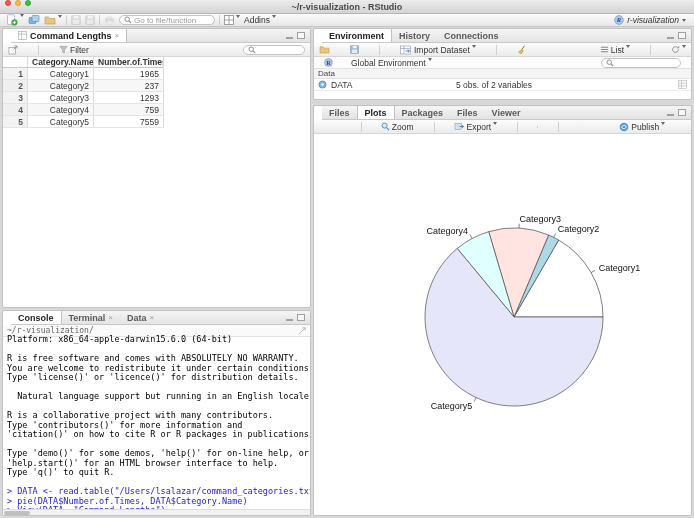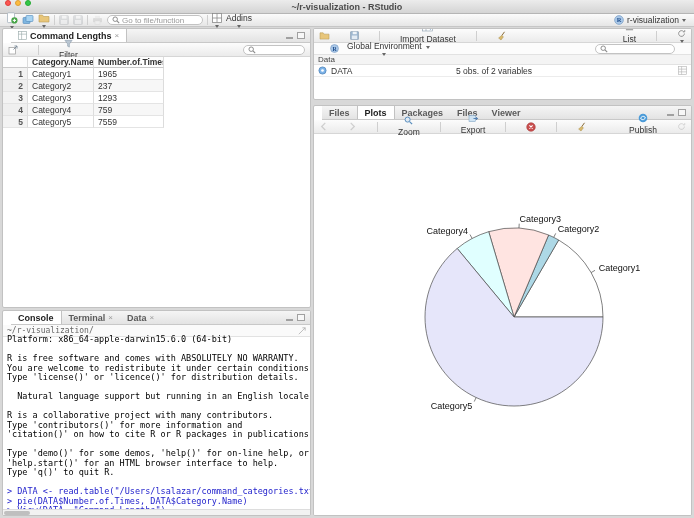--- a/index.html
+++ b/index.html
@@ -15,31 +15,31 @@
   .light.red { background:#fc5753; border:0.5px solid #df3e38; }
   .light.yellow { background:#fdbc40; border:0.5px solid #de9f34; }
   .light.green { background:#33c748; border:0.5px solid #27aa35; }
   .wtitle { position:absolute; left:0; right:0; text-align:center; font-size:9px;
     font-weight:700; color:#4a4a4a; line-height:14px; }
 
   
   .main-toolbar { position:absolute; left:0; top:14px; width:694px; height:13px;
     background:linear-gradient(#fbfbfb,#e6e6e6); border-bottom:1px solid #c6c6c6;
     display:flex; align-items:center; gap:4px; padding:0 6px; font-size:8.5px; color:#333; }
-  .tbtn { display:flex; align-items:center; gap:2px;flex-direction:column; }
+  .tbtn { display:flex; align-items:flex-start; gap:2px; }
   .caret { width:0; height:0; border-left:2.5px solid transparent;
     border-right:2.5px solid transparent; border-top:3px solid #666; }
   .sep { width:1px; height:10px; background:#cfcfcf; }
   .disabled { opacity:0.35; filter:grayscale(0.8); }
   .search { display:flex; align-items:center; gap:2px; background:#fff;
     border:1px solid #c3c3c3; border-radius:7px; height:10px; padding:0 4px; }
   .search .ph { font-size:8px; color:#9a9a9a; }
   .goto { width:96px; }
   .spacer { flex:1; }
-  .projbtn { display:flex; align-items:center; gap:3px; font-size:8.5px; color:#333; padding-right:2px; }
+  .projbtn { display:flex; align-items:center; gap:3px; font-size:8.5px; color:#333; padding-right:2px;font-style:italic; }
 
   
   .panel { position:absolute; background:#fff; border:1px solid #c2c2c2;
     border-radius:2px; overflow:hidden; }
   .tabbar { height:14px; background:linear-gradient(#f5f5f5,#e3e3e3);
     border-bottom:1px solid #c8c8c8; display:flex; align-items:stretch;
     font-size:9px; font-weight:700; color:#5a5a5a;margin-left:8px; }
   .tab { display:flex; align-items:center; gap:3px; padding:0 7px; }
   .tab.active { background:#fff; border-left:1px solid #c2c2c2;
     border-right:1px solid #c2c2c2; color:#222; }
@@ -50,21 +50,21 @@
   .mi-max { width:8px; height:7px; border:1px solid #a0a0a0; background:#f7f7f7; }
   .ptoolbar { height:14px; background:linear-gradient(#fcfcfc,#ebebeb);
     border-bottom:1px solid #d6d6d6; display:flex; align-items:center;
     gap:20px; padding:0 5px; font-size:8.5px; color:#333; }
 
   
   #data-viewer { left:2px; top:28px; width:309px; height:280px; }
   .dv-table { position:absolute; left:0; top:28px; width:161px; font-size:8.5px; }
   .dv-hrow { display:flex; font-weight:700; color:#333; }
   .dv-cell { padding:0 4px; border-right:1px solid #dcdcdc; border-bottom:1px solid #e4e4e4;
-    height:12px; line-height:12px; white-space:nowrap; overflow:hidden; }
+    height:12px; line-height:12px; white-space:nowrap; overflow:hidden;text-align:right; }
   .dv-hrow .dv-cell { height:11px; line-height:11px; border-bottom:1px solid #c9c9c9; background:#fdfdfd; }
   .cn { width:25px; background:#f3f3f3; text-align:right; font-weight:700; color:#555; }
   .c1 { width:66px; } .c2 { width:70px; }
   .dv-row { display:flex; color:#333; background:#fff; }
   .dv-row.alt { background:#f7f7f7; }
   .dv-row.alt .cn { background:#efefef; }
   .dv-status { position:absolute; left:0; right:0; bottom:0; height:13px;
     border-top:1px solid #d9d9d9; background:#fcfcfc; font-size:8.5px; color:#333;
     line-height:12px; padding-left:5px; }
 
@@ -77,21 +77,21 @@
     overflow:hidden; padding-left:4px; margin-top:-3px;
     font:8.5px/9.5px "DejaVu Sans Mono", monospace; color:#000; white-space:pre; }
   .cline.command { color:#2323cc; }
   .hscroll { position:absolute; left:0; right:0; bottom:0; height:6px;
     background:#f2f2f2; border-top:1px solid #ddd; }
   .hthumb { position:absolute; left:1px; top:1px; width:26px; height:3.5px;
     background:#bfbfbf; border-radius:2px; }
 
   
   #env-panel { left:313px; top:28px; width:379px; height:72px; }
-  .scope-row { height:12px; display:flex; align-items:center; gap:8px; padding:0 16px;
+  .scope-row { height:12px; display:flex; align-items:center; gap:18px; padding:0 10px;
     background:#fcfcfc; border-bottom:1px solid #e2e2e2; font-size:8.5px; color:#333; }
   .data-section { height:10px; line-height:10px; background:#f4f4f4;
     border-bottom:1px solid #e2e2e2; font-size:8px; color:#444; padding-left:4px; }
   .obj-row { height:12px; display:flex; align-items:center; gap:4px; padding:0 4px;
     border-bottom:1px solid #ececec; font-size:8.5px; color:#333; }
   .obj-val { position:absolute; left:142px; }
 
   
   #plots-panel { left:313px; top:105px; width:379px; height:411px; }
   .plot-area { position:absolute; left:0; top:29px; right:0; bottom:0; background:#fff; }
@@ -284,20 +284,35 @@
         <path d="M1 9 L9 1 M5.5 1 H9 V4.5" stroke="#b0b0b0" stroke-width="1" fill="none"></path>
       </svg>
   </div>
   <div class="console-body"><div class="cline output">Platform: x86_64-apple-darwin15.6.0 (64-bit)</div><div class="cline output">&nbsp;</div><div class="cline output">R is free software and comes with ABSOLUTELY NO WARRANTY.</div><div class="cline output">You are welcome to redistribute it under certain conditions.</div><div class="cline output">Type 'license()' or 'licence()' for distribution details.</div><div class="cline output">&nbsp;</div><div class="cline output">  Natural language support but running in an English locale</div><div class="cline output">&nbsp;</div><div class="cline output">R is a collaborative project with many contributors.</div><div class="cline output">Type 'contributors()' for more information and</div><div class="cline output">'citation()' on how to cite R or R packages in publications.</div><div class="cline output">&nbsp;</div><div class="cline output">Type 'demo()' for some demos, 'help()' for on-line help, or</div><div class="cline output">'help.start()' for an HTML browser interface to help.</div><div class="cline output">Type 'q()' to quit R.</div><div class="cline output">&nbsp;</div><div class="cline command">&gt; DATA &lt;- read.table("/Users/lsalazar/command_categories.txt", header=TRUE)</div><div class="cline command">&gt; pie(DATA$Number.of.Times, DATA$Category.Name)</div><div class="cline command">&gt; View(DATA, "Command Lengths")</div></div>
   <div class="hscroll">
     <div class="hthumb"></div>
   </div>
 </div>
 
 <div id="env-panel" class="panel">
+  <div class="tabbar">
+    <div class="tab active">
+      <span>Environment</span>
+    </div>
+    <div class="tab">
+      <span>History</span>
+    </div>
+    <div class="tab">
+      <span>Connections</span>
+    </div>
+    <div class="minmax">
+      <span class="mi-min"></span>
+      <span class="mi-max"></span>
+    </div>
+  </div>
   <div class="ptoolbar">
     <svg class="ic" width="11" height="9" viewBox="0 0 12 10">
         <path d="M1 2 h3.5 l1 1.5 H11 v5.5 H1 z" fill="#e8c67a" stroke="#b89b54" stroke-width="0.6"></path>
       </svg>
     <svg class="ic" width="9" height="9" viewBox="0 0 10 10">
         <rect x="0.5" y="0.5" width="9" height="9" rx="1" fill="#9db6cf" stroke="#7f93a8" stroke-width="0.6"></rect>
         <rect x="3" y="0.8" width="4.5" height="2.8" fill="#eef3f8"></rect>
         <rect x="2" y="5" width="6" height="4" fill="#e3ebf3"></rect>
       </svg>
     <span class="sep"></span>

